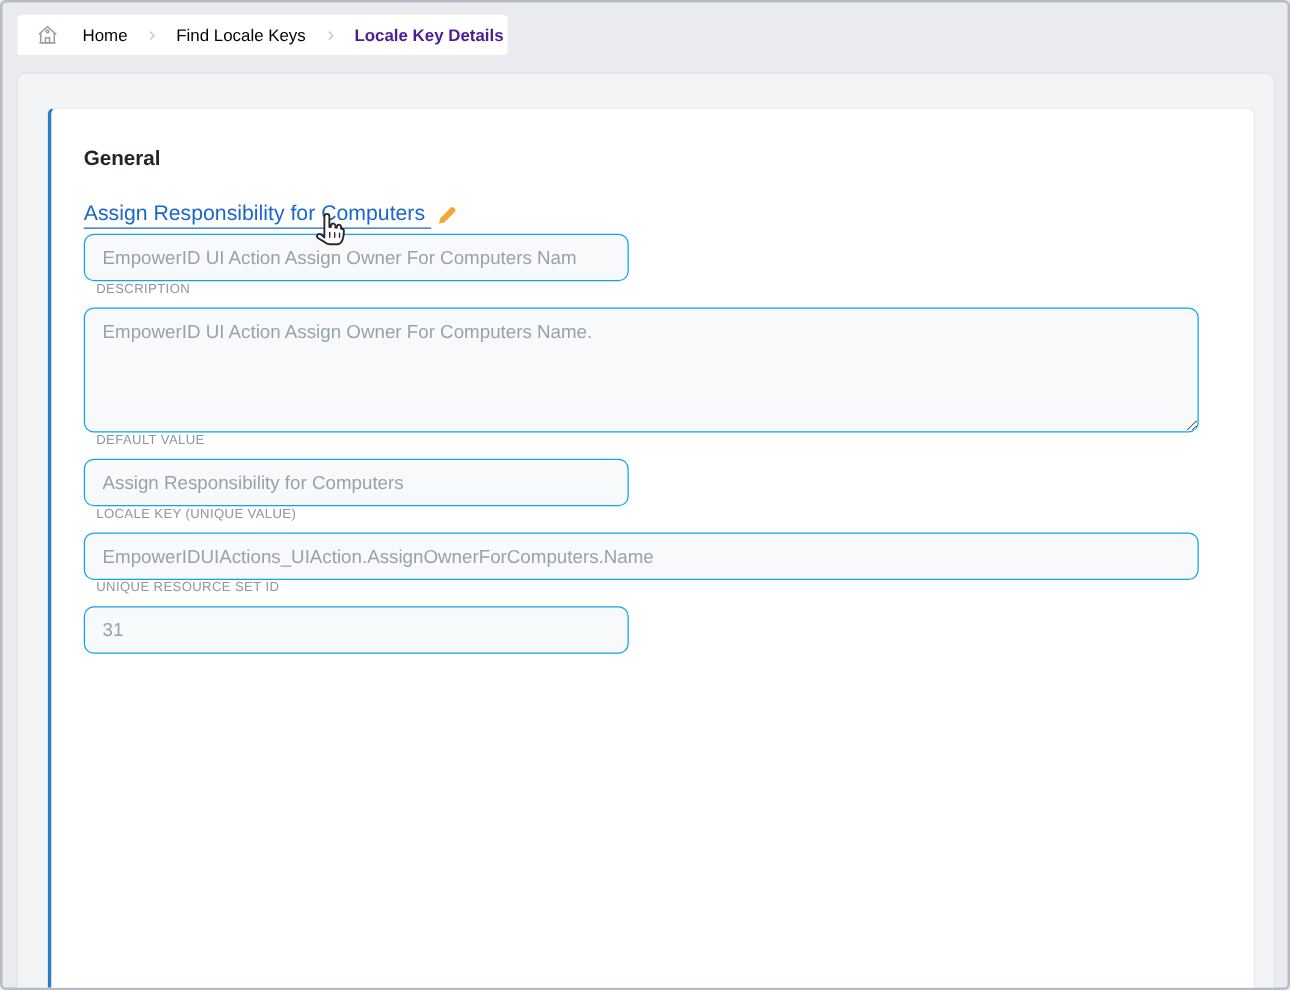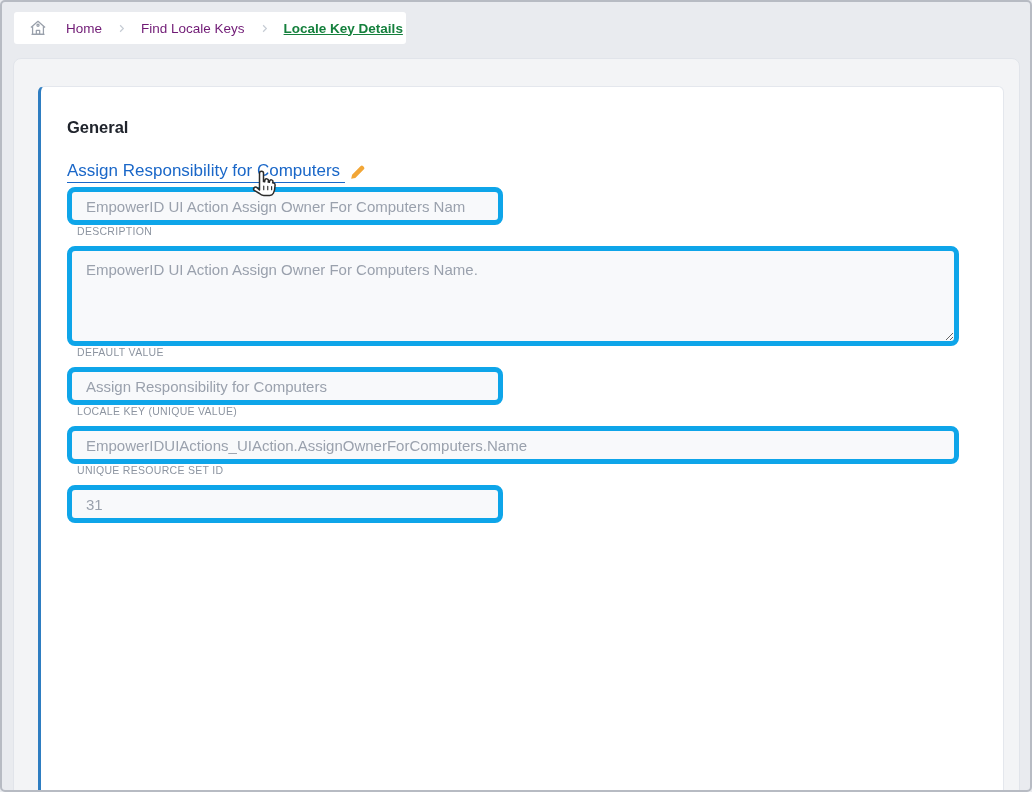--- a/index.html
+++ b/index.html
@@ -31,27 +31,26 @@
     background: #ffffff;
     border-radius: 3px;
     display: flex;
     align-items: center;
     padding: 0 14px;
     box-sizing: border-box;
     gap: 12px;
   }
   .crumb {
     font-size: 13.5px;
-    color: #701a75;
+    color: #000000;
     white-space: nowrap;
   }
   .crumb.active {
-    color: #15803d;
+    color: #4c1d95;
     font-weight: bold;
-    text-decoration: underline;
   }
   .crumb-sep {
     display: inline-flex;
     align-items: center;
     margin: 0 2px;
   }
   .home-btn {
     display: inline-flex;
     align-items: center;
     margin-right: 6px;
@@ -122,21 +121,21 @@
     font-size: 10.5px;
     line-height: 13px;
     letter-spacing: 0.3px;
     color: #8d95a1;
   }
   .text-input {
     display: block;
     box-sizing: border-box;
     height: 38px;
     background: #f8f9fb;
-    border: 5px solid #0ea5e9;
+    border: 1px solid #0ea5e9;
     border-radius: 8px;
     padding: 0 14px;
     font-family: "Liberation Sans", "DejaVu Sans", sans-serif;
     font-size: 15px;
     color: #9aa1ad;
     outline: none;
   }
   textarea.text-input {
     height: 100px;
     padding: 9px 14px;

